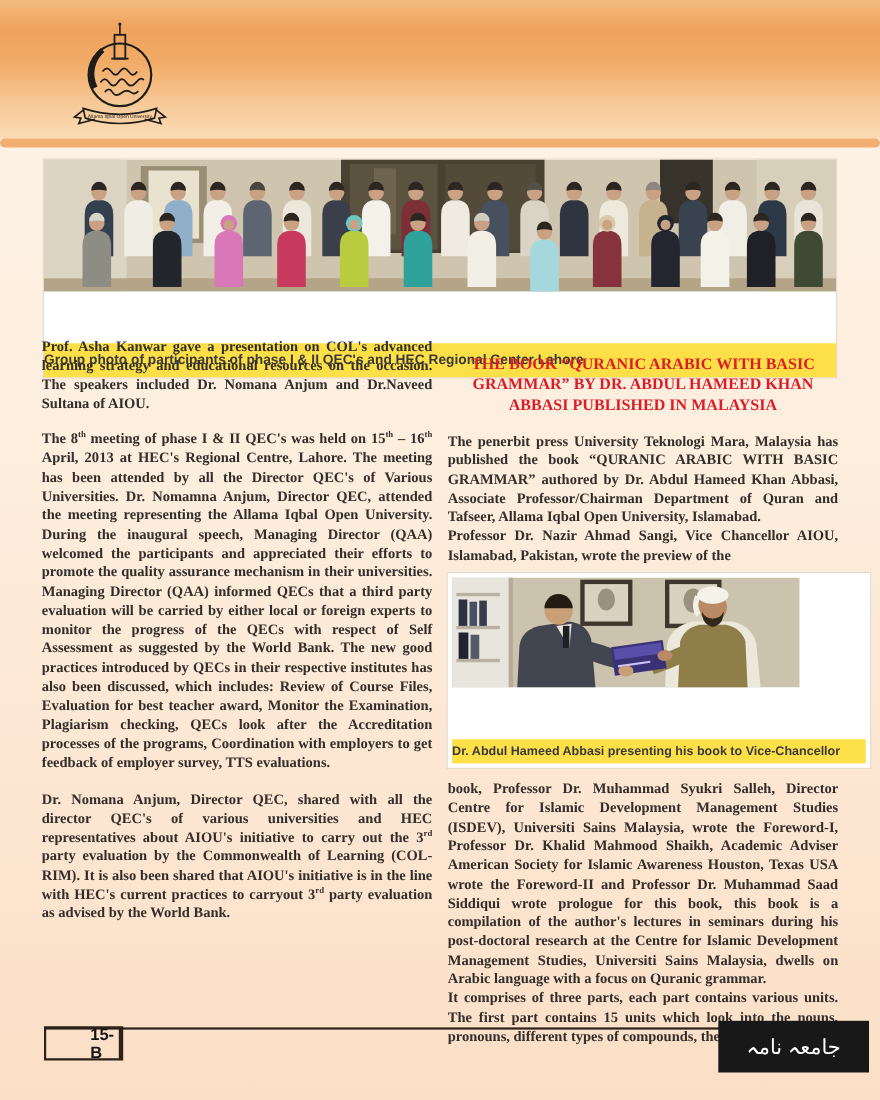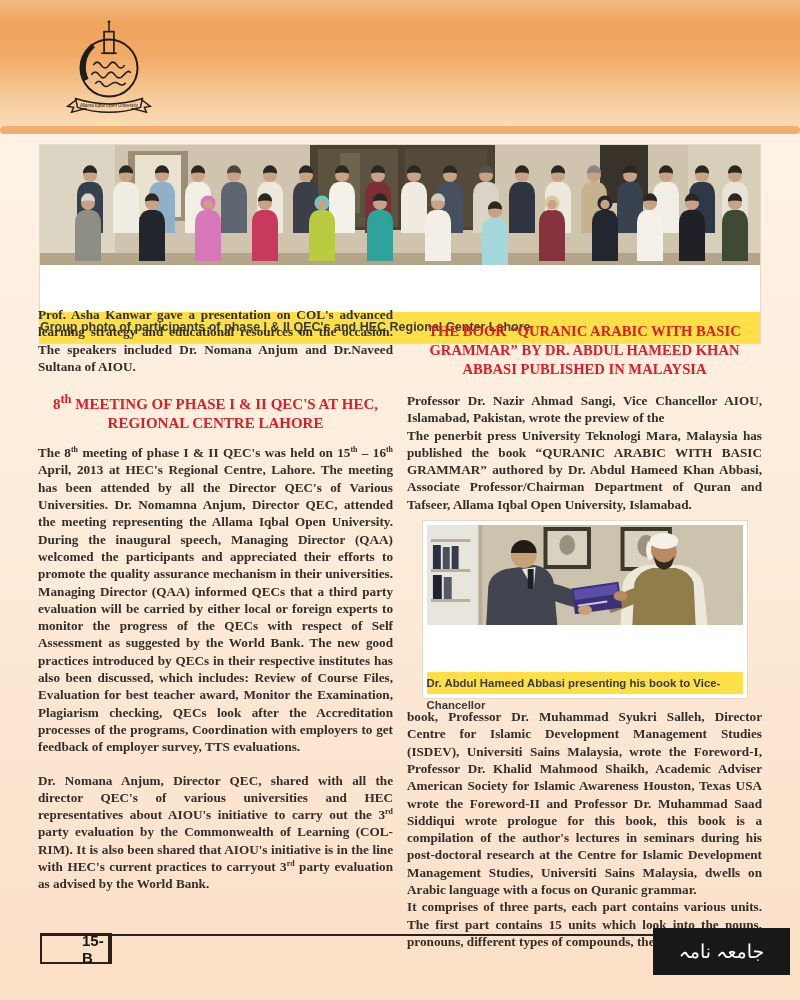--- a/index.html
+++ b/index.html
@@ -42,21 +42,21 @@
     font-size:13.2px; line-height:17.3px; text-align:justify; color:#322e2b;font-weight:bold;
   }
   .body-text sup { font-size:0.6em; line-height:0; }
   h2.red-heading {
     color:var(--heading-red,#dd1c26); text-align:center; font-weight:bold;
     font-size:15px; line-height:19px; margin:14px 6px 11px 6px;
   }
   .col-right h2.red-heading { margin:16px 2px 13px 2px; font-size:14.6px; }
   .p-gap { margin-bottom:15px; }
   .book-figure {
-    width:324px; margin:8px auto 10px auto; background:#ffffff; padding:4px;
+    width:384px; margin:8px auto 10px auto; background:#ffffff; padding:4px;
     box-shadow:0 0 0 1px #e6d9c9;
   }
   .book-photo { display:block; width:316px; height:100px; }
   .book-figure .photo-caption { height:22px; line-height:22px; font-size:11.4px; }
   
   .footer-rule { position:absolute; left:40px; top:934px; width:722px; border-top:2px solid #2b2119; }
   .page-num-box {
     position:absolute; left:40px; top:933px; width:72px; height:31px;
     border:2px solid #2b2119; border-right-width:4px;
     display:flex; align-items:center; justify-content:center;
@@ -282,29 +282,28 @@
           </g>
       </g>
     </svg>
     <figcaption class="photo-caption">Group photo of participants of phase I &amp; II QEC's and HEC Regional Center Lahore</figcaption>
   </figure>
 
   <div class="columns">
 
     <div class="col col-left">
       <p class="body-text p-gap">Prof. Asha Kanwar gave a presentation on COL's advanced learning strategy and educational resources on the occasion. The speakers included Dr. Nomana Anjum and Dr.Naveed Sultana of AIOU.</p>
-      <h2 class="red-heading"><span>8</span><sup>th</sup><span> MEETING OF PHASE I &amp; II QEC'S AT HEC, REGIONAL CENTRE LAHORE</span></h2>
       <p class="body-text"><span>The 8</span><sup>th</sup><span> meeting of phase I &amp; II QEC's was held on 15</span><sup>th</sup><span> – 16</span><sup>th</sup><span> April, 2013 at HEC's Regional Centre, Lahore. The meeting has been attended by all the Director QEC's of Various Universities. Dr. Nomamna Anjum, Director QEC, attended the meeting representing the Allama Iqbal Open University. During the inaugural speech, Managing Director (QAA) welcomed the participants and appreciated their efforts to promote the quality assurance mechanism in their universities. Managing Director (QAA) informed QECs that a third party evaluation will be carried by either local or foreign experts to monitor the progress of the QECs with respect of Self Assessment as suggested by the World Bank. The new good practices introduced by QECs in their respective institutes has also been discussed, which includes: Review of Course Files, Evaluation for best teacher award, Monitor the Examination, Plagiarism checking, QECs look after the Accreditation processes of the programs, Coordination with employers to get feedback of employer survey, TTS evaluations.</span></p>
       <p class="body-text" style="margin-top:16px;"><span>Dr. Nomana Anjum, Director QEC, shared with all the director QEC's of various universities and HEC representatives about AIOU's initiative to carry out the 3</span><sup>rd</sup><span> party evaluation by the Commonwealth of Learning (COL-RIM). It is also been shared that AIOU's initiative is in the line with HEC's current practices to carryout 3</span><sup>rd</sup><span> party evaluation as advised by the World Bank.</span></p>
     </div>
 
     <div class="col col-right">
       <h2 class="red-heading">THE BOOK “QURANIC ARABIC WITH BASIC GRAMMAR” BY DR. ABDUL HAMEED KHAN ABBASI PUBLISHED IN MALAYSIA</h2>
+      <p class="body-text">The penerbit press University Teknologi Mara, Malaysia has published the book “QURANIC ARABIC WITH BASIC GRAMMAR” authored by Dr. Abdul Hameed Khan Abbasi, Associate Professor/Chairman Department of Quran and Tafseer, Allama Iqbal Open University, Islamabad.</p>
       <p class="body-text">Professor Dr. Nazir Ahmad Sangi, Vice Chancellor AIOU, Islamabad, Pakistan, wrote the preview of the</p>
-      <p class="body-text">The penerbit press University Teknologi Mara, Malaysia has published the book “QURANIC ARABIC WITH BASIC GRAMMAR” authored by Dr. Abdul Hameed Khan Abbasi, Associate Professor/Chairman Department of Quran and Tafseer, Allama Iqbal Open University, Islamabad.</p>
 
       <figure class="book-figure">
         <svg class="book-photo" viewBox="0 0 320 100" preserveAspectRatio="none">
           <rect width="320" height="100" fill="#cbc3ae"></rect>
           <rect width="54" height="100" fill="#e8e5dc"></rect>
           <rect x="52" width="4" height="100" fill="#b5ad9a"></rect>
           <rect x="4" y="14" width="40" height="3" fill="#b8b0a0"></rect>
           <rect x="4" y="44" width="40" height="3" fill="#b8b0a0"></rect>
           <rect x="4" y="74" width="40" height="3" fill="#b8b0a0"></rect>
           <rect x="6" y="20" width="8" height="24" fill="#2c3140"></rect>

